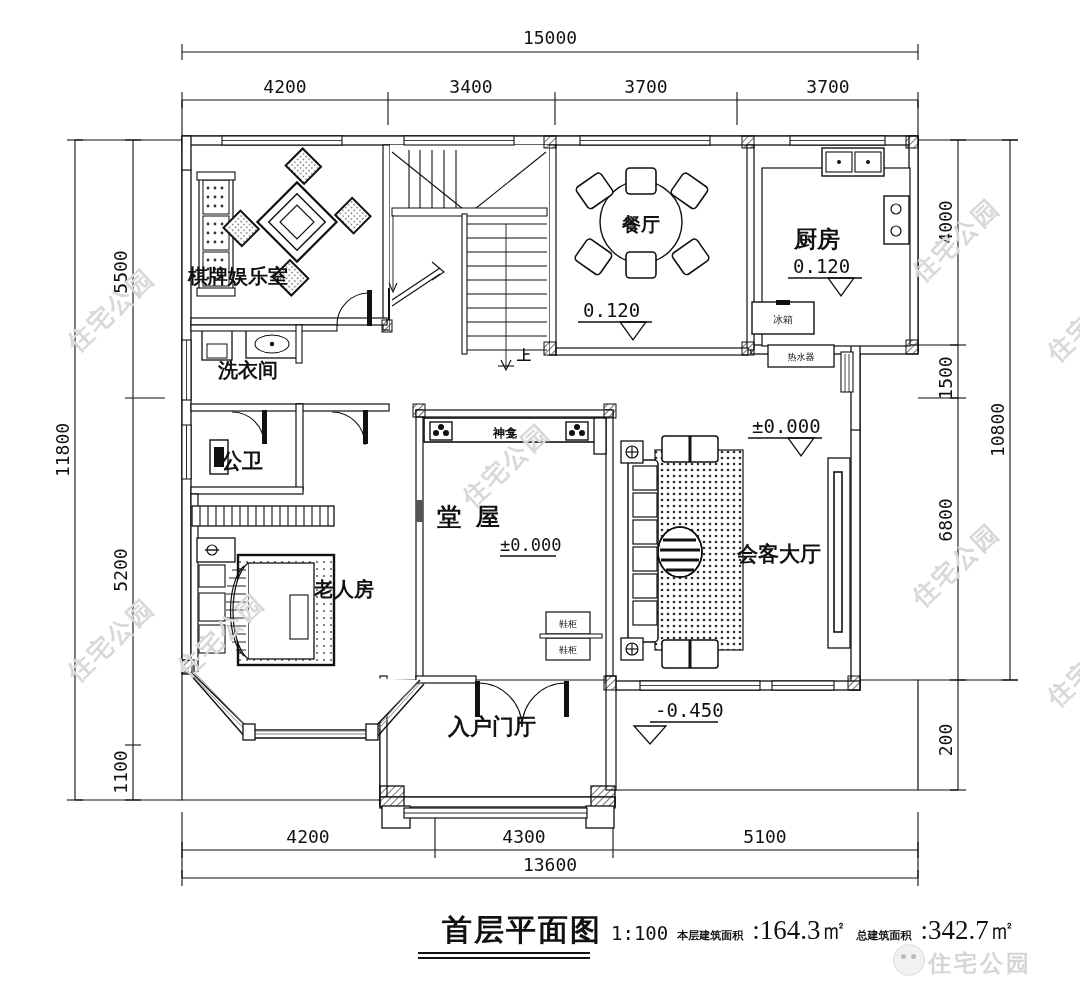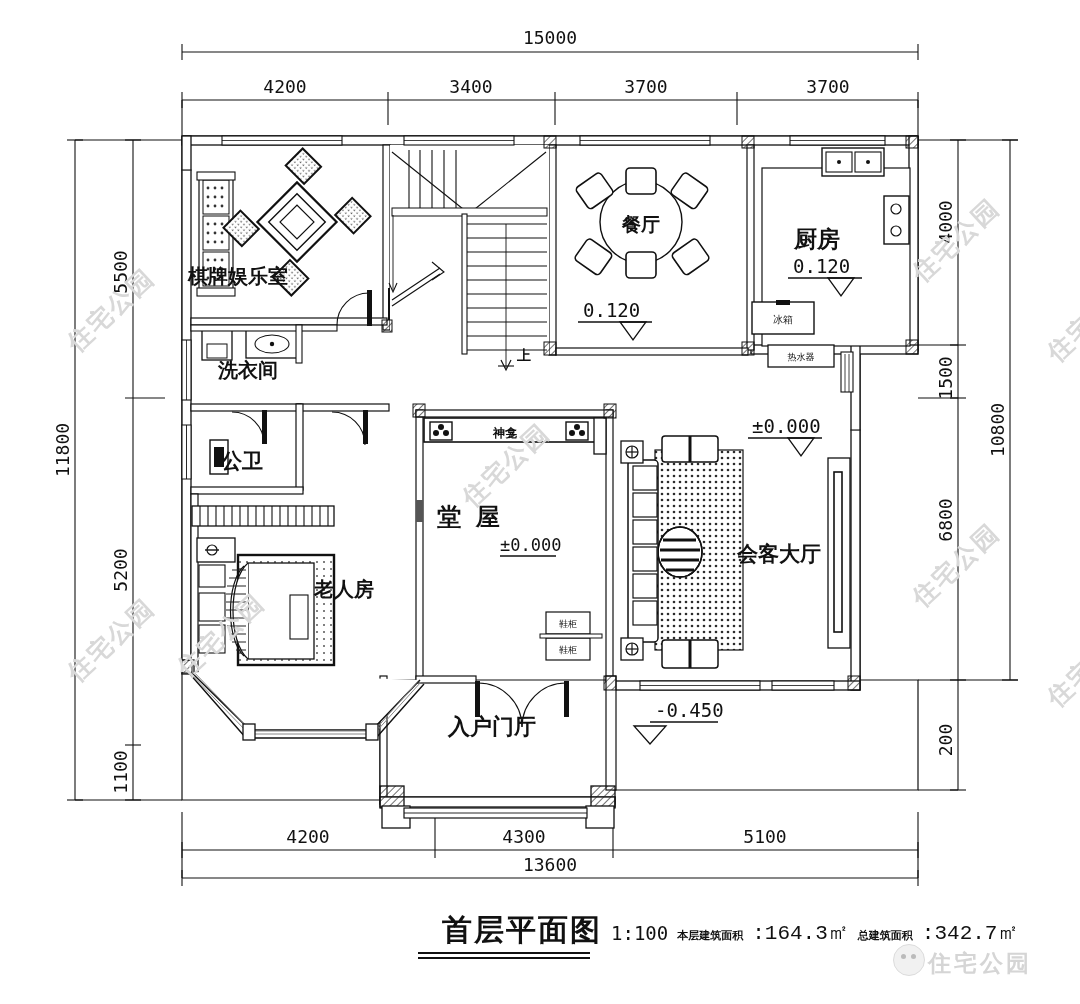--- a/index.html
+++ b/index.html
@@ -6,21 +6,21 @@
   body{width:1080px;height:1004px;font-family:"Liberation Sans","DejaVu Sans",sans-serif;color:#111;overflow:hidden;position:relative;}
   #stage{position:absolute;left:0;top:0;width:1080px;height:1004px;background:#fff;}
   svg#plan{position:absolute;left:0;top:0;width:1080px;height:1004px;}
   .wm{position:absolute;color:#d8d8d8;font-size:25px;font-weight:700;letter-spacing:2px;
       transform:rotate(-43deg);transform-origin:left top;white-space:nowrap;
       font-family:"DejaVu Sans","Liberation Sans",sans-serif;pointer-events:none;}
   .title-wrap{position:absolute;left:415px;top:915px;display:flex;align-items:flex-end;gap:9px;margin-left:27px;}
   .t-main{font-size:30px;font-weight:700;letter-spacing:2px;font-family:"DejaVu Sans",sans-serif;line-height:1;}
   .t-scale{font-size:19px;line-height:1;padding-bottom:2px;font-family:"DejaVu Sans Mono",monospace;text-align:right;}
   .t-smalllabel{font-size:11px;line-height:1;padding-bottom:3px;font-weight:700;font-family:Liberation Mono, monospace;}
-  .t-area{font-size:21px;line-height:1;padding-bottom:1px;font-family:Liberation Mono, monospace;text-align:center;}
+  .t-area{font-size:27px;line-height:1;padding-bottom:1px;font-family:Liberation Serif, serif;text-align:center;}
   .t-underline{position:absolute;left:418px;top:952px;width:172px;height:2px;background:#111;}
   .t-underline2{position:absolute;left:418px;top:957px;width:172px;height:2px;background:#111;}
   .logo{position:absolute;left:893px;top:944px;width:30px;height:30px;border-radius:50%;background:#f1f1f1;
         border:1px solid #dcdcdc;}
   .logo:before{content:"";position:absolute;left:7px;top:9px;width:5px;height:5px;border-radius:50%;background:#bbb;}
   .logo:after{content:"";position:absolute;left:17px;top:9px;width:5px;height:5px;border-radius:50%;background:#bbb;}
   .wmtext-br{position:absolute;left:928px;top:948px;font-size:23px;color:#d5d5d5;font-weight:700;letter-spacing:3px;
              font-family:"DejaVu Sans",sans-serif;}
 </style>
 </head>

